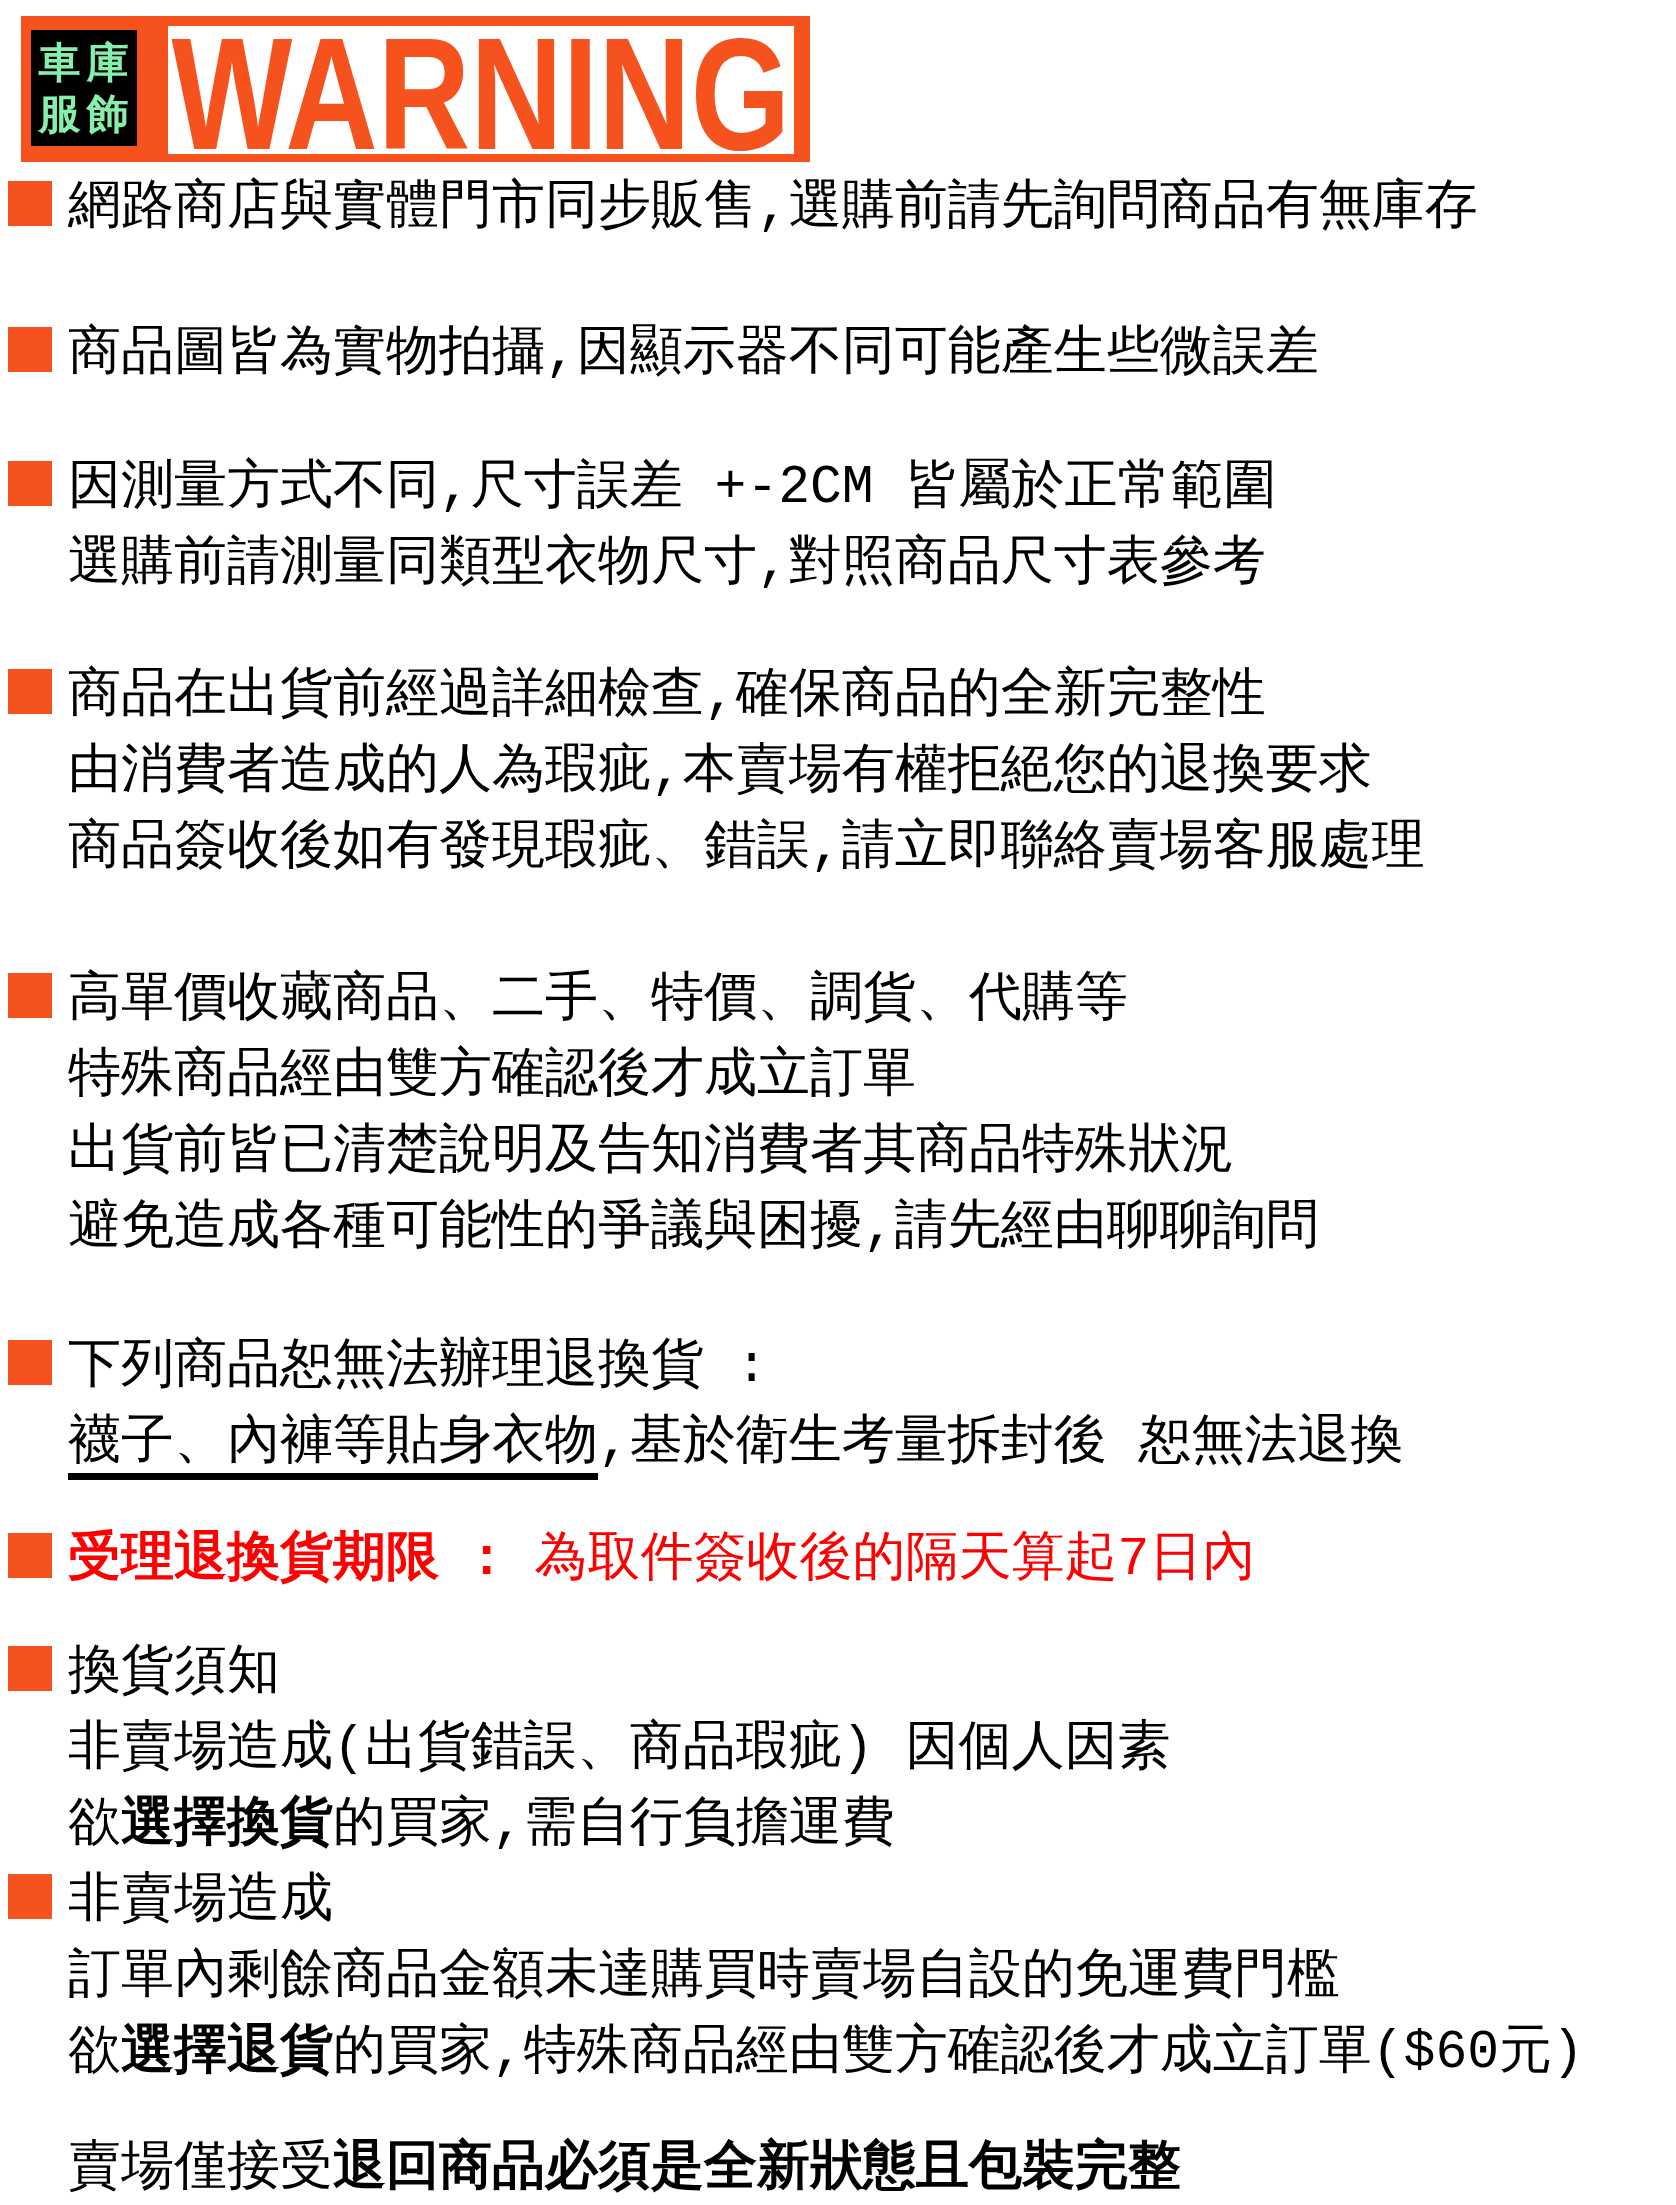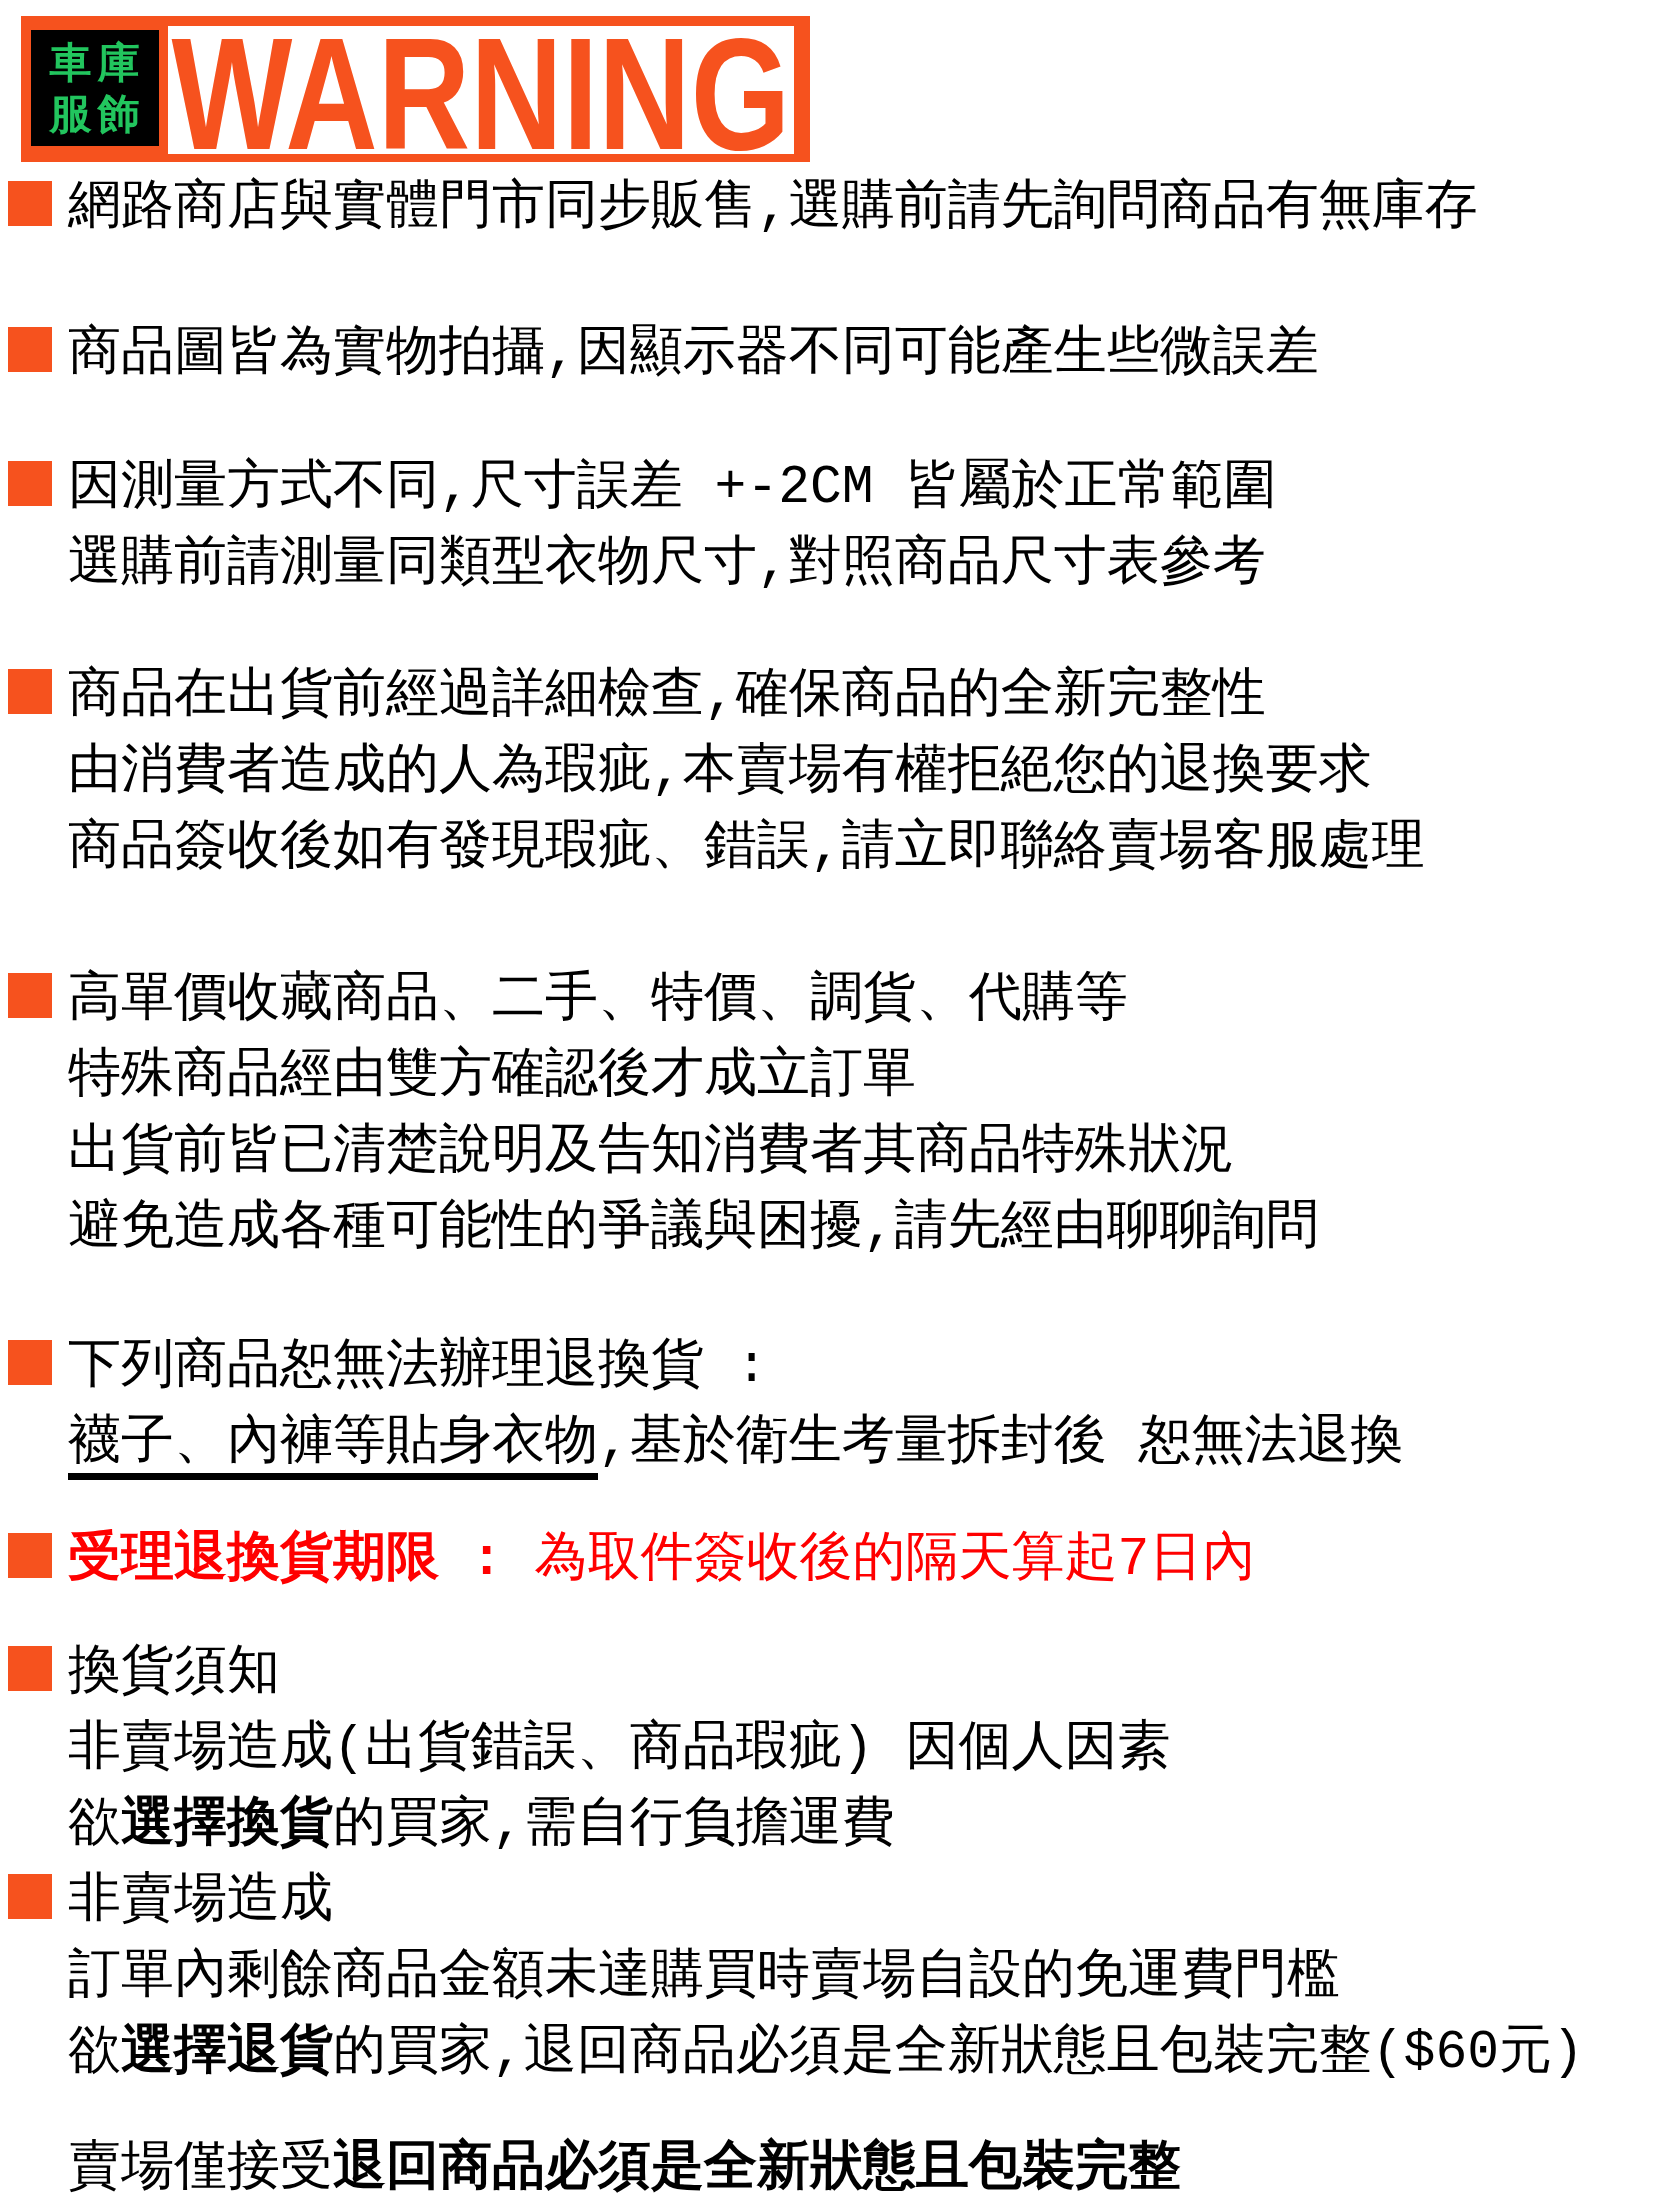--- a/index.html
+++ b/index.html
@@ -28,23 +28,23 @@
   }
   .logo-plate{
     position:absolute;
     left:147px; top:9.3px; right:16px; bottom:8px;
     background:var(--paper);
   }
   .logo-plate svg{display:block;width:100%;height:100%;}
   .logo-badge{
     position:absolute;
     left:9.7px; top:13.7px;
-    width:128px; height:116px;
+    width:106px; height:116px;
     background:#000;
-    color:#22c55e;
+    color:#86efac;
     display:flex;
     flex-direction:column;
     align-items:center;
     justify-content:center;
     font-size:42px;
     font-weight:bold;
     line-height:1.22;
     letter-spacing:6.2px;
     text-indent:6.2px;
   }
@@ -140,21 +140,21 @@
       <div class="section" id="sec-exchange">
         <span class="bullet"></span>
         <div class="line"><span>換貨須知</span></div>
         <div class="line"><span>非賣場造成(出貨錯誤、商品瑕疵) 因個人因素</span></div>
         <div class="line"><span>欲</span><span class="b">選擇換貨</span><span>的買家,需自行負擔運費</span></div>
       </div>
       <div class="section" id="sec-return">
         <span class="bullet"></span>
         <div class="line"><span>非賣場造成</span></div>
         <div class="line"><span>訂單內剩餘商品金額未達購買時賣場自設的免運費門檻</span></div>
-        <div class="line"><span>欲</span><span class="b">選擇退貨</span><span>的買家,退回商品必須是全新狀態且包裝完整($60元)</span></div>
+        <div class="line"><span>欲</span><span class="b">選擇退貨</span><span>的買家,特殊商品經由雙方確認後才成立訂單($60元)</span></div>
       </div>
       <div class="section" id="sec-condition">
         <div class="line"><span>賣場僅接受</span><span class="b">退回商品必須是全新狀態且包裝完整</span></div>
       </div>
     </div>
 
 </div>
 
 
 </body></html>

